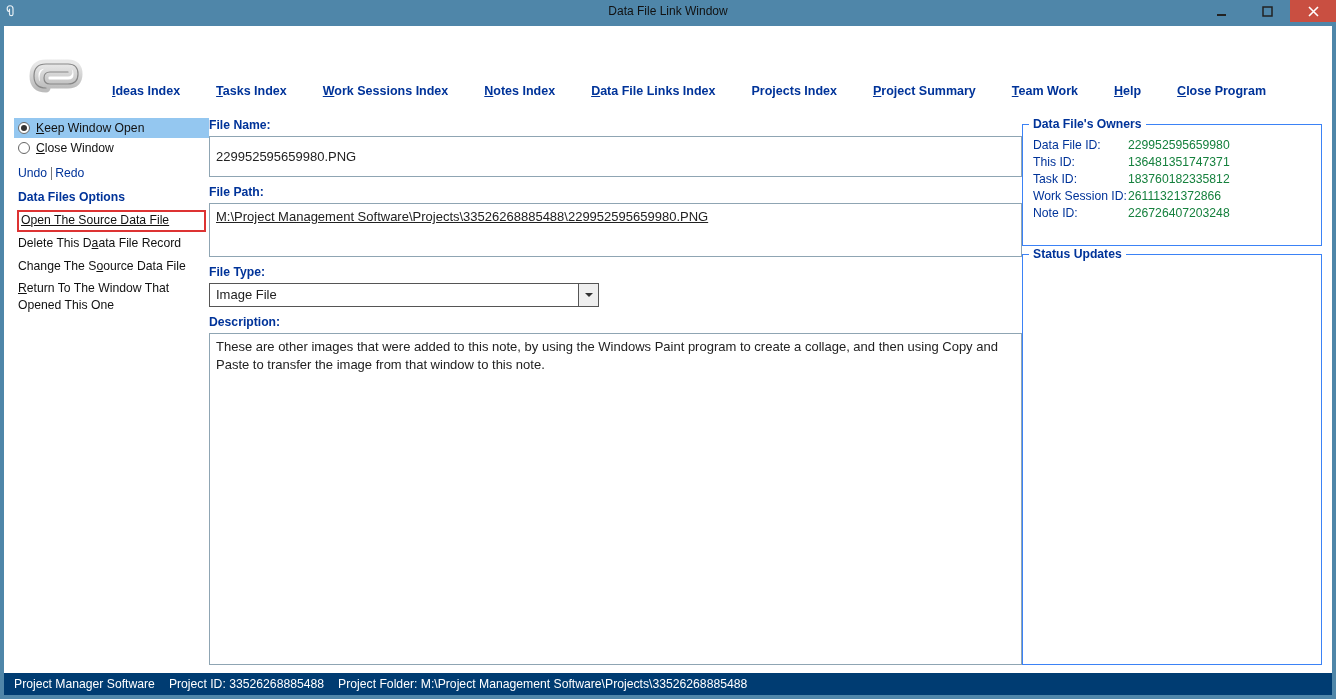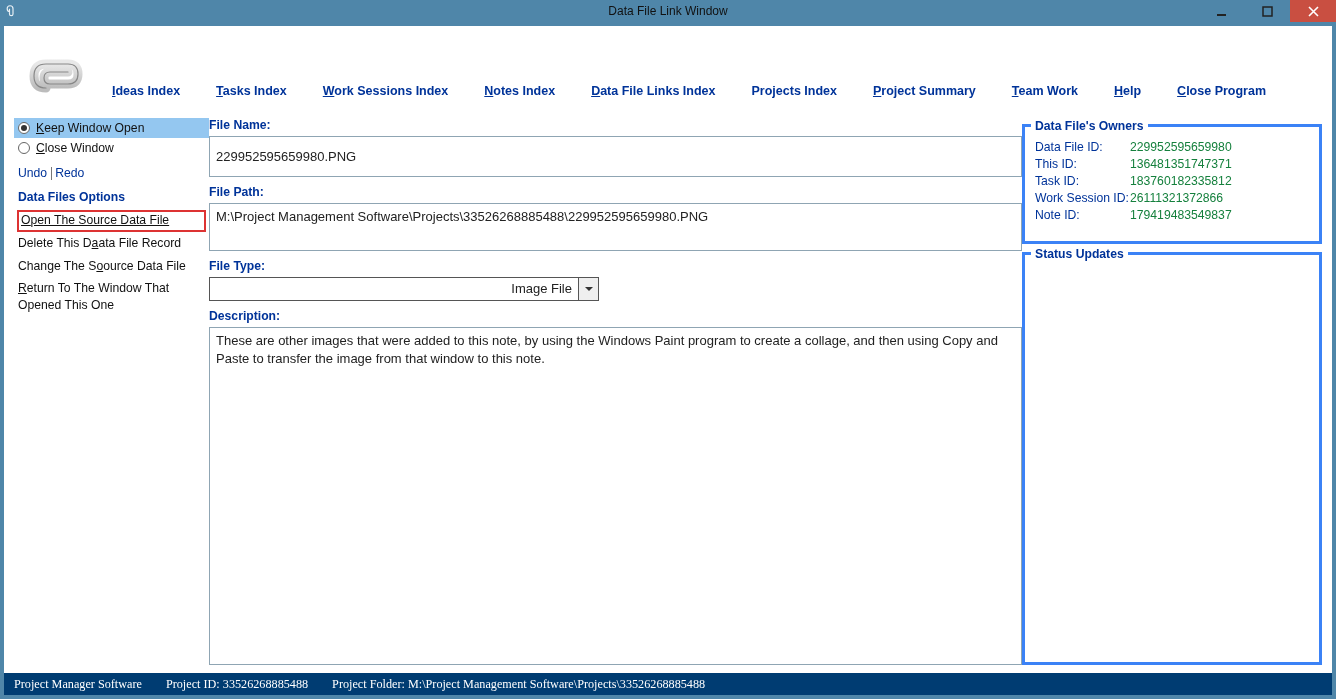--- a/index.html
+++ b/index.html
@@ -31,30 +31,30 @@
   .section-title { color:#003399; font-weight:600; font-size:12.2px; margin:6px 0 6px 4px; }
   .link-item { color:#111; font-size:12.2px; padding:2px 4px 4px 4px; line-height:1.35; }
   .link-item .accel { text-decoration:underline; }
   .link-highlight { outline:2px solid #d33; outline-offset:-2px; margin:1px 3px;text-decoration:underline; }
   .center-pane { flex:1 1 auto; display:flex; flex-direction:column; }
   .field-label { color:#003399; font-weight:600; font-size:12.2px; margin:0 0 4px 0; }
   .text-input { border:1px solid #8fa5b3; background:#fff; color:#222; font-size:13px; height:41px; padding:3px 6px; width:100%; }
   .multiline { border:1px solid #8fa5b3; background:#fff; color:#222; font-size:13px; padding:4px 6px; width:100%; resize:none; font-family:inherit; line-height:1.35; }
   .gap-sm { height:8px; }
   .combo { border:1px solid #555; display:flex; height:24px; width:390px; }
-  .combo-text { flex:1; padding:3px 6px; font-size:13px; color:#222;text-align:right; }
+  .combo-text { flex:1; padding:3px 6px; font-size:13px; color:#222; }
   .combo-btn { width:20px; border-left:1px solid #555; display:flex; align-items:center; justify-content:center; background:#efefef; }
   .right-pane { width:300px; flex:0 0 300px; display:flex; flex-direction:column; }
-  .group { border:3px solid #3b82f6; position:relative; padding:10px 10px 16px 10px; }
+  .group { border:1px solid #3b82f6; position:relative; padding:10px 10px 22px 10px; }
   .group-title { position:absolute; top:-8px; left:6px; background:#fff; color:#003399; font-weight:600; padding:0 4px; font-size:12.2px; }
   .kv-row { display:flex; margin:3px 0; font-size:12.2px; }
   .kv-key { width:95px; color:#003399; }
   .kv-val { color:#15803d; }
   .status-group { flex:1 1 auto; position:relative; }
-  .footer { background:#003c72; color:#fff; font-size:12.2px; padding:4px 10px; display:flex; gap:24px; align-items:center; height:22px;font-family:Liberation Serif, serif; }
+  .footer { background:#003c72; color:#fff; font-size:12.2px; padding:4px 10px; display:flex; gap:14px; align-items:center; height:22px; }
 </style>
 </head>
 <body>
 
 <div class="window">
   <div class="titlebar">
     <div class="titlebar-icon">
       <svg width="14" height="14" viewBox="0 0 24 24" fill="none" stroke="#e9f0f5" stroke-width="2">
           <path d="M7 13 a5 5 0 0 1 0-10 a5 5 0 0 1 5 5 v9 a3 3 0 0 1-6 0 V8"></path>
         </svg>
@@ -128,21 +128,21 @@
         <div class="link-item"><span>Delete This D</span><span class="accel">a</span><span>ata File Record</span></div>
         <div class="link-item"><span>Change The S</span><span class="accel">o</span><span>ource Data File</span></div>
         <div class="link-item"><span class="accel">R</span><span>eturn To The Window That Opened This One</span></div>
       </div>
 
       <div class="center-pane">
         <div class="field-label">File Name:</div>
         <input class="text-input" value="229952595659980.PNG" style="">
         <div class="gap-sm"></div>
         <div class="field-label">File Path:</div>
-        <textarea class="multiline" style="height: 48px;">M:\Project Management Software\Projects\33526268885488\229952595659980.PNG</textarea>
+        <textarea class="multiline" style="height: 54px; text-decoration: underline;">M:\Project Management Software\Projects\33526268885488\229952595659980.PNG</textarea>
         <div class="gap-sm"></div>
         <div class="field-label">File Type:</div>
         <div class="combo">
           <div class="combo-text">Image File</div>
           <div class="combo-btn">
             <svg width="10" height="10" viewBox="0 0 10 10">
                 <path d="M1 3 L5 7 L9 3 Z" fill="#333"></path>
               </svg>
           </div>
         </div>
@@ -165,21 +165,21 @@
           <div class="kv-row">
               <div class="kv-key">Task ID:</div>
               <div class="kv-val">183760182335812</div>
             </div>
           <div class="kv-row">
               <div class="kv-key">Work Session ID:</div>
               <div class="kv-val">26111321372866</div>
             </div>
           <div class="kv-row">
               <div class="kv-key">Note ID:</div>
-              <div class="kv-val">179419483549837</div>
+              <div class="kv-val">226726407203248</div>
             </div>
         </div>
         <div class="gap-sm"></div>
         <div class="group status-group">
           <div class="group-title">Status Updates</div>
         </div>
       </div>
 
     </div>
 

